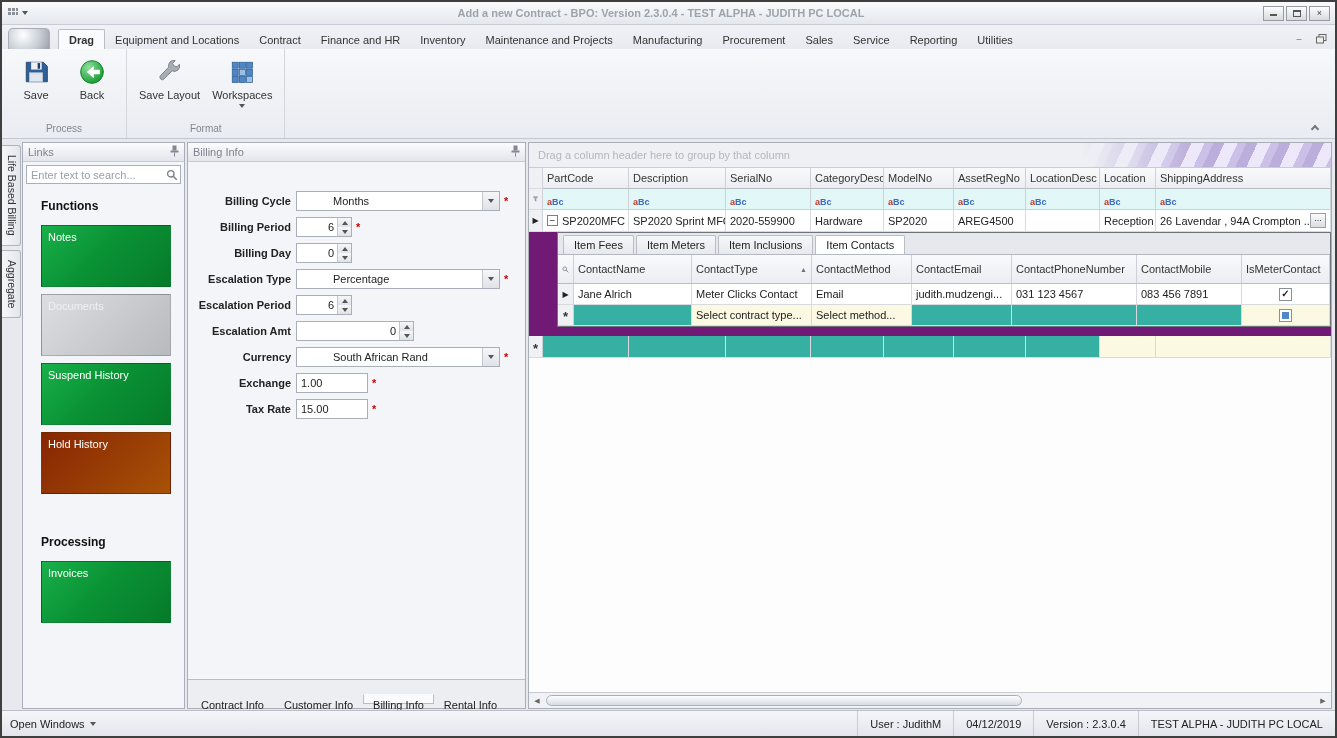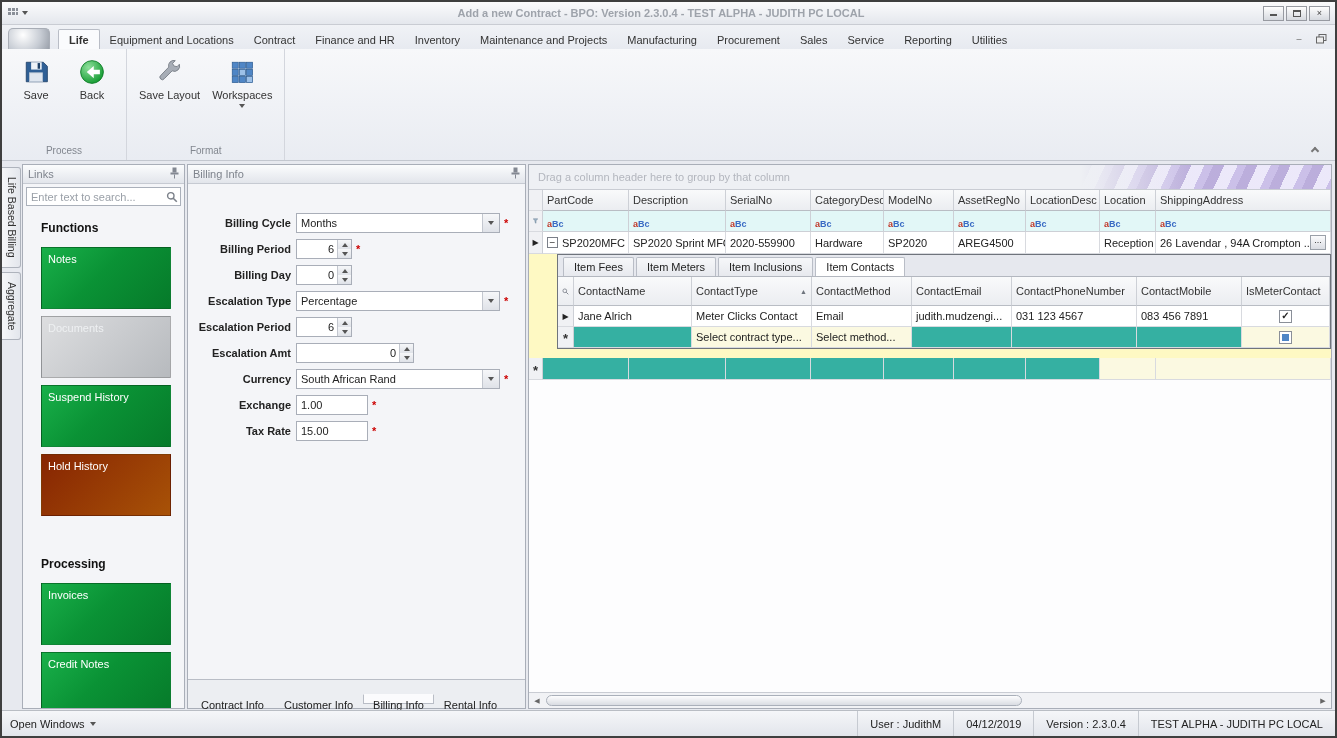--- a/index.html
+++ b/index.html
@@ -22,21 +22,21 @@
   
   .ribbon-tabs { height:24px; flex:0 0 auto; display:flex; align-items:flex-end;
     padding:2px 6px 0 6px; background:linear-gradient(#f0f2f6,#e7eaf0); }
   .app-btn { width:42px; height:21px; margin-right:8px; border-radius:5px 5px 0 0;
     background:radial-gradient(circle at 35% 30%, #ffffff, #c7ccd4 60%, #9aa0aa); border:1px solid #a8adb6; border-bottom:none; }
   .rtab { padding:4px 10px 3px 10px; white-space:nowrap; color:#333; }
   .rtab.active { background:#fafbfd; border:1px solid #b9bdc6; border-bottom:none; border-radius:2px 2px 0 0; font-weight:bold; }
   .mdi-btns { margin-left:auto; display:flex; gap:6px; align-items:center; padding-bottom:5px; color:#666; }
   .mdi-btn { width:16px; height:12px; display:flex; align-items:flex-end; justify-content:center; font-size:9px; }
   
-  .ribbon-body { height:112px; flex:0 0 auto; background:linear-gradient(#f7f8fa,#e9ecf2);
+  .ribbon-body { height:90px; flex:0 0 auto; background:linear-gradient(#f7f8fa,#e9ecf2);
     border-bottom:1px solid #c3c7cf; display:flex; position:relative; }
   .rgroup { display:flex; flex-direction:column; border-right:1px solid #d3d6dd; }
   .rg-content { flex:1; display:flex; align-items:flex-start; padding:4px 8px 0 8px; gap:4px; }
   .rg-caption { height:16px; text-align:center; color:#82878f; font-size:10px; line-height:14px; }
   .big-btn { min-width:52px; display:flex; flex-direction:column; align-items:center; gap:3px; padding:4px 4px 2px 4px; border-radius:3px; }
   .big-btn .icon { width:30px; height:30px; display:flex; align-items:center; justify-content:center; }
   .big-btn .lbl { color:#333; white-space:nowrap; line-height:11px; }
   .ribbon-collapse { position:absolute; right:12px; bottom:5px; width:16px; height:12px; display:flex; align-items:center; justify-content:center; }
   .chev-up { width:6px; height:6px; border-top:2px solid #777; border-left:2px solid #777; transform:rotate(45deg); margin-top:3px; }
   
@@ -60,38 +60,38 @@
   .link-btn { width:130px; height:62px; margin-bottom:7px; color:#fff; padding:5px 6px; font-size:11px; border:1px solid rgba(0,0,0,.22); }
   .link-green { background:linear-gradient(135deg,#19b04a 0%,#0a9235 45%,#067a2a 100%); }
   .link-gray { background:linear-gradient(135deg,#dddee0,#b7babe); color:#eef0f2; }
   .link-maroon { background:linear-gradient(135deg,#872502,#a85207); }
   .processing-gap { height:28px; }
   
   .billing-panel { width:339px; flex:0 0 auto; }
   .form { flex:1; padding-top:26px; overflow:hidden; }
   .frow { display:flex; align-items:center; height:26px; padding-left:0; }
   .flabel { width:108px; text-align:right; font-weight:bold; padding-right:5px; white-space:nowrap; }
-  .combo { width:204px; height:20px; border:1px solid #a9aeb8; background:#fff; display:flex; align-items:center; }
+  .combo { width:204px; height:20px; border:1px solid #a9aeb8; background:#fff; display:flex; align-items:center;padding-left:32px; }
   .combo .val { flex:1; padding:0 4px; white-space:nowrap; overflow:hidden; }
   .dd-btn { width:17px; height:100%; border-left:1px solid #c3c7cf; background:linear-gradient(#f6f7f9,#dfe2e8);
     display:flex; align-items:center; justify-content:center; }
   .tri-down { width:0; height:0; border-left:3px solid transparent; border-right:3px solid transparent; border-top:4px solid #555; }
   .tri-up { width:0; height:0; border-left:3px solid transparent; border-right:3px solid transparent; border-bottom:4px solid #555; }
   .spinbox { width:56px; height:20px; border:1px solid #a9aeb8; background:#fff; display:flex; }
   .spinbox.wide { width:118px; }
   .spin-val { flex:1; text-align:right; padding:3px 3px; }
   .spin-btns { width:14px; display:flex; flex-direction:column; border-left:1px solid #c3c7cf; }
   .spin-b { flex:1; background:linear-gradient(#f6f7f9,#dfe2e8); display:flex; align-items:center; justify-content:center; }
   .textbox { width:72px; height:20px; border:1px solid #a9aeb8; background:#fff; padding:3px 4px; }
   .req { color:#cc0000; font-weight:bold; margin-left:4px; width:8px; }
   .billing-tabs { height:22px; flex:0 0 auto; display:flex; align-items:stretch; background:#eceef2; border-top:1px solid #b9bdc6; padding:14px 3px; }
   .btab { padding:4px 9px; color:#222; border:1px solid transparent; white-space:nowrap; }
   .btab.active { background:#fbfbfd; border:1px solid #b9bdc6; border-top-color:#fbfbfd; }
   
-  .grid-panel { flex:1; min-width:0; background:#fef9c3; border:1px solid #a9aeb8; margin:1px; display:flex; flex-direction:column; }
+  .grid-panel { flex:1; min-width:0; background:#701a75; border:1px solid #a9aeb8; margin:1px; display:flex; flex-direction:column; }
   .group-row { height:25px; flex:0 0 auto; background:#eef0f4; border-bottom:1px solid #c9ccd3; color:#b3b6be;
     display:flex; align-items:center; padding:0 9px; position:relative; overflow:hidden; }
   .group-deco { position:absolute; right:0; top:0; bottom:0; width:250px;
     background:linear-gradient(to right, rgba(238,240,244,1), rgba(238,240,244,0) 45%),
       repeating-linear-gradient(115deg, rgba(146,120,200,.55) 0 10px, rgba(236,232,250,.95) 10px 22px, rgba(180,160,225,.6) 22px 30px); }
   .hrow, .drow { display:flex; flex:0 0 auto; }
   .hcell { height:21px; background:linear-gradient(#f9fafb,#ebedf1); border-right:1px solid #cdd0d6; border-bottom:1px solid #b9bdc4;
     padding:4px 4px; color:#333; white-space:nowrap; overflow:hidden; }
   .fcell { height:21px; background:#e2f7f7; border-right:1px solid #cdd0d6; border-bottom:1px solid #cdd0d6;
     padding:2px 4px; display:flex; align-items:flex-end; }
@@ -170,21 +170,21 @@
           <span class="glyph-max"></span>
         </div>
       <div class="win-btn">
           <span>×</span>
         </div>
     </div>
   </div>
 
   <div class="ribbon-tabs">
     <div class="app-btn"></div>
-    <div class="rtab active">Life</div>
+    <div class="rtab active">Drag</div>
     <div class="rtab">Equipment and Locations</div>
     <div class="rtab">Contract</div>
     <div class="rtab">Finance and HR</div>
     <div class="rtab">Inventory</div>
     <div class="rtab">Maintenance and Projects</div>
     <div class="rtab">Manufacturing</div>
     <div class="rtab">Procurement</div>
     <div class="rtab">Sales</div>
     <div class="rtab">Service</div>
     <div class="rtab">Reporting</div>
@@ -296,21 +296,20 @@
       </div>
       <div class="links-content">
         <div class="section-heading">Functions</div>
         <div class="link-btn link-green">Notes</div>
         <div class="link-btn link-gray">Documents</div>
         <div class="link-btn link-green">Suspend History</div>
         <div class="link-btn link-maroon">Hold History</div>
         <div class="processing-gap"></div>
         <div class="section-heading">Processing</div>
         <div class="link-btn link-green">Invoices</div>
-        <div class="link-btn link-green">Credit Notes</div>
       </div>
     </div>
 
     <div class="panel billing-panel">
       <div class="panel-header">
         <span>Billing Info</span>
         <span><svg width="9" height="12" viewBox="0 0 9 12">
               <rect x="2.5" y="0.5" width="4" height="5" fill="#838892"></rect>
               <rect x="0.5" y="5.5" width="8" height="2" fill="#838892"></rect>
               <rect x="4" y="7.5" width="1" height="4" fill="#838892"></rect>

